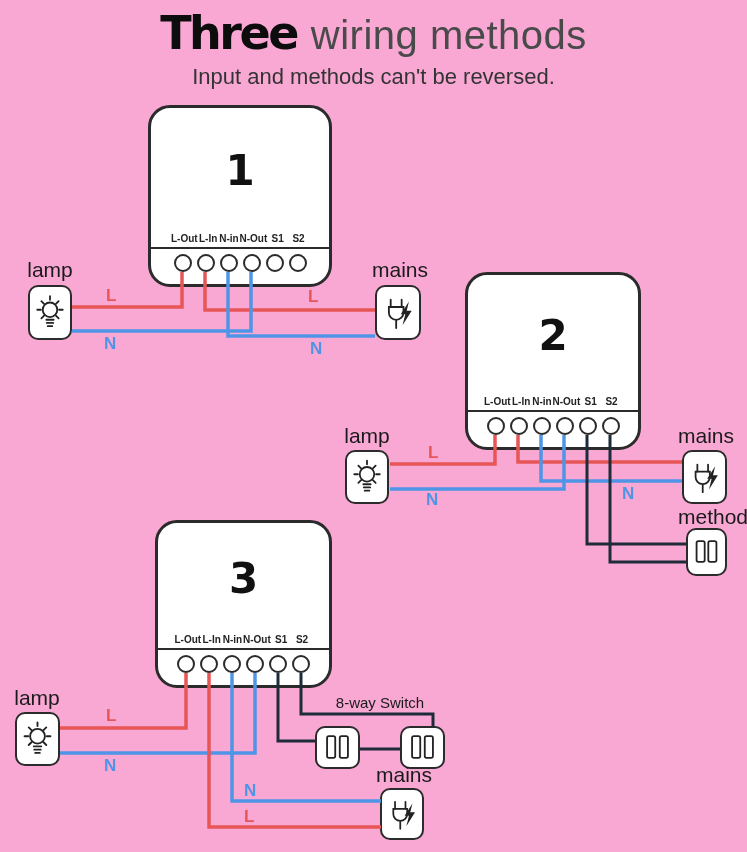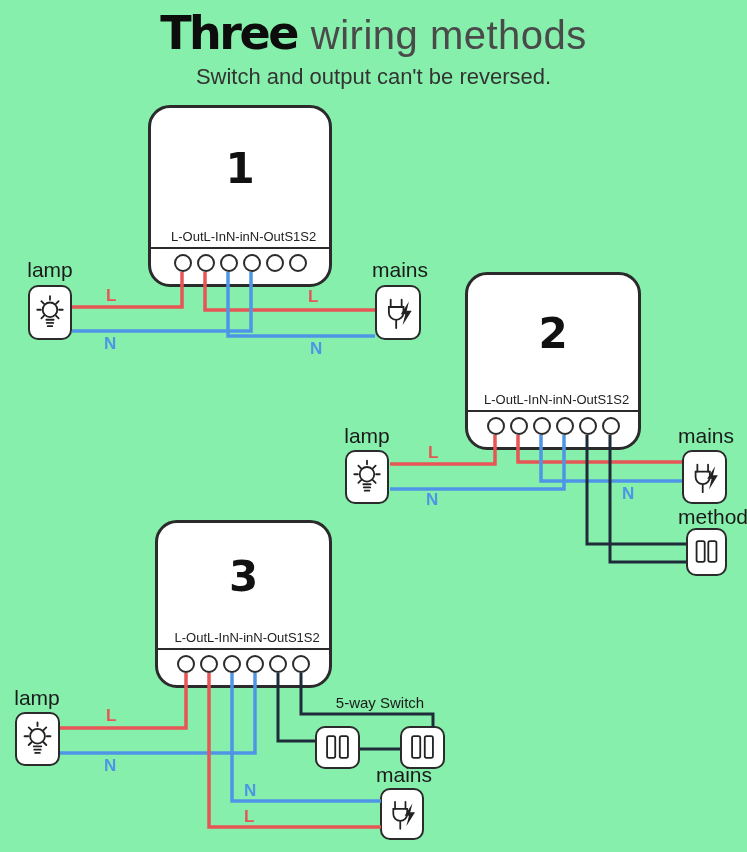--- a/index.html
+++ b/index.html
@@ -1,31 +1,31 @@
 <!DOCTYPE html>
 <html style="--live: #e85555; --neutral: #4f95e6; --switch_wire: #1e2b38; --outline: #2b2b2b;"><head>
 <meta charset="utf-8">
 <style>
   * { box-sizing: border-box; }
   body { margin:0; background:#fff; font-family:"Liberation Sans", sans-serif; }
-  .canvas { position:relative; width:747px; height:852px; background:#86efac; overflow:hidden; }
+  .canvas { position:relative; width:747px; height:852px; background:#f9a8d4; overflow:hidden; }
 
   
   .header { position:absolute; top:6px; left:0; width:100%; text-align:center; }
   .title { white-space:nowrap; }
   .title-bold { font-family:"DejaVu Sans", sans-serif; font-size:46px; font-weight:900; letter-spacing:-2.5px; color:#0d0d0d; }
   .title-rest { font-family:"Liberation Sans", sans-serif; font-size:40px; font-weight:500; color:#4a4a4a; margin-left:14px; letter-spacing:0.5px; }
   .subtitle { margin-top:4px; font-size:22px; color:#333; }
 
   
   .module { position:absolute; background:#fff; border:3px solid var(--outline,#2b2b2b); border-radius:22px; display:flex; flex-direction:column; }
   .module-number { flex:1; display:flex; align-items:center; justify-content:center; font-family:"DejaVu Sans", sans-serif; font-size:42px; font-weight:800; color:#111; }
   .terminal-labels { display:flex; padding:0 var(--tpad,18px); margin-bottom:3px; }
   .tcol { flex:1; display:flex; justify-content:center; align-items:center; }
-  .terminal-labels .tcol { font-size:13px; font-weight:400; color:#222; white-space:nowrap; }
+  .terminal-labels .tcol { font-size:10px; font-weight:700; color:#222; white-space:nowrap; }
   .module-divider { border-top:2.5px solid var(--outline,#2b2b2b); }
   .terminal-row { display:flex; padding:5px var(--tpad,18px) 12px; }
   .terminal-circle { width:18px; height:18px; border:2.5px solid var(--outline,#2b2b2b); border-radius:50%; background:#fff; }
 
   
   .icon-box { position:absolute; background:#fff; border:2.5px solid var(--outline,#2b2b2b); border-radius:10px; }
   .icon-box svg { display:block; width:100%; height:100%; }
   .glyph { stroke:#222; stroke-width:2; fill:none; stroke-linecap:round; }
   .glyph-fill { fill:#222; stroke:none; }
   .io-label { position:absolute; font-size:21px; color:#1a1a1a; text-align:center; }
@@ -42,21 +42,21 @@
 </style>
 </head>
 <body>
 
 <div class="canvas">
 
   <div class="header">
     <div class="title">
       <span class="title-bold">Three</span><span class="title-rest">wiring methods</span>
     </div>
-    <div class="subtitle">Switch and output can't be reversed.</div>
+    <div class="subtitle">Input and methods can't be reversed.</div>
   </div>
 
   <div class="module" style="left:148px; top:105px; width:184px; height:182px; --tpad:20px;">
     <div class="module-number">1</div>
     <div class="terminal-labels">
       <span class="tcol">L-Out</span>
       <span class="tcol">L-In</span>
       <span class="tcol">N-in</span>
       <span class="tcol">N-Out</span>
       <span class="tcol">S1</span>
@@ -190,21 +190,21 @@
     </svg>
   </div>
 
   <div class="io-label" style="left:13px; top:686px; width:48px;">lamp</div>
   <div class="icon-box" style="left:15px; top:712px; width:45px; height:54px;">
     <svg viewBox="0 0 44 54">
       <circle class="glyph" cx="22" cy="24" r="8"></circle>
       <path class="glyph" d="M22 13 L22 9 M15.5 17.5 L12.5 14.5 M28.5 17.5 L31.5 14.5 M12 24 L8 24 M32 24 L36 24 M15.5 30.5 L12.5 33.5 M28.5 30.5 L31.5 33.5 M18 35 H26 M18.5 38.5 H25.5 M19.5 42 H24.5"></path>
     </svg>
   </div>
-  <div class="io-label" style="left:305px; top:694px; width:150px; font-size:15px;">5-way Switch</div>
+  <div class="io-label" style="left:305px; top:694px; width:150px; font-size:15px;">8-way Switch</div>
   <div class="icon-box" style="left:315px; top:726px; width:45px; height:43px;">
     <svg viewBox="0 0 45 43">
       <rect class="glyph" x="11" y="9" width="9" height="24" rx="2"></rect>
       <rect class="glyph" x="25" y="9" width="9" height="24" rx="2"></rect>
     </svg>
   </div>
   <div class="icon-box" style="left:400px; top:726px; width:45px; height:43px;">
     <svg viewBox="0 0 45 43">
       <rect class="glyph" x="11" y="9" width="9" height="24" rx="2"></rect>
       <rect class="glyph" x="25" y="9" width="9" height="24" rx="2"></rect>

